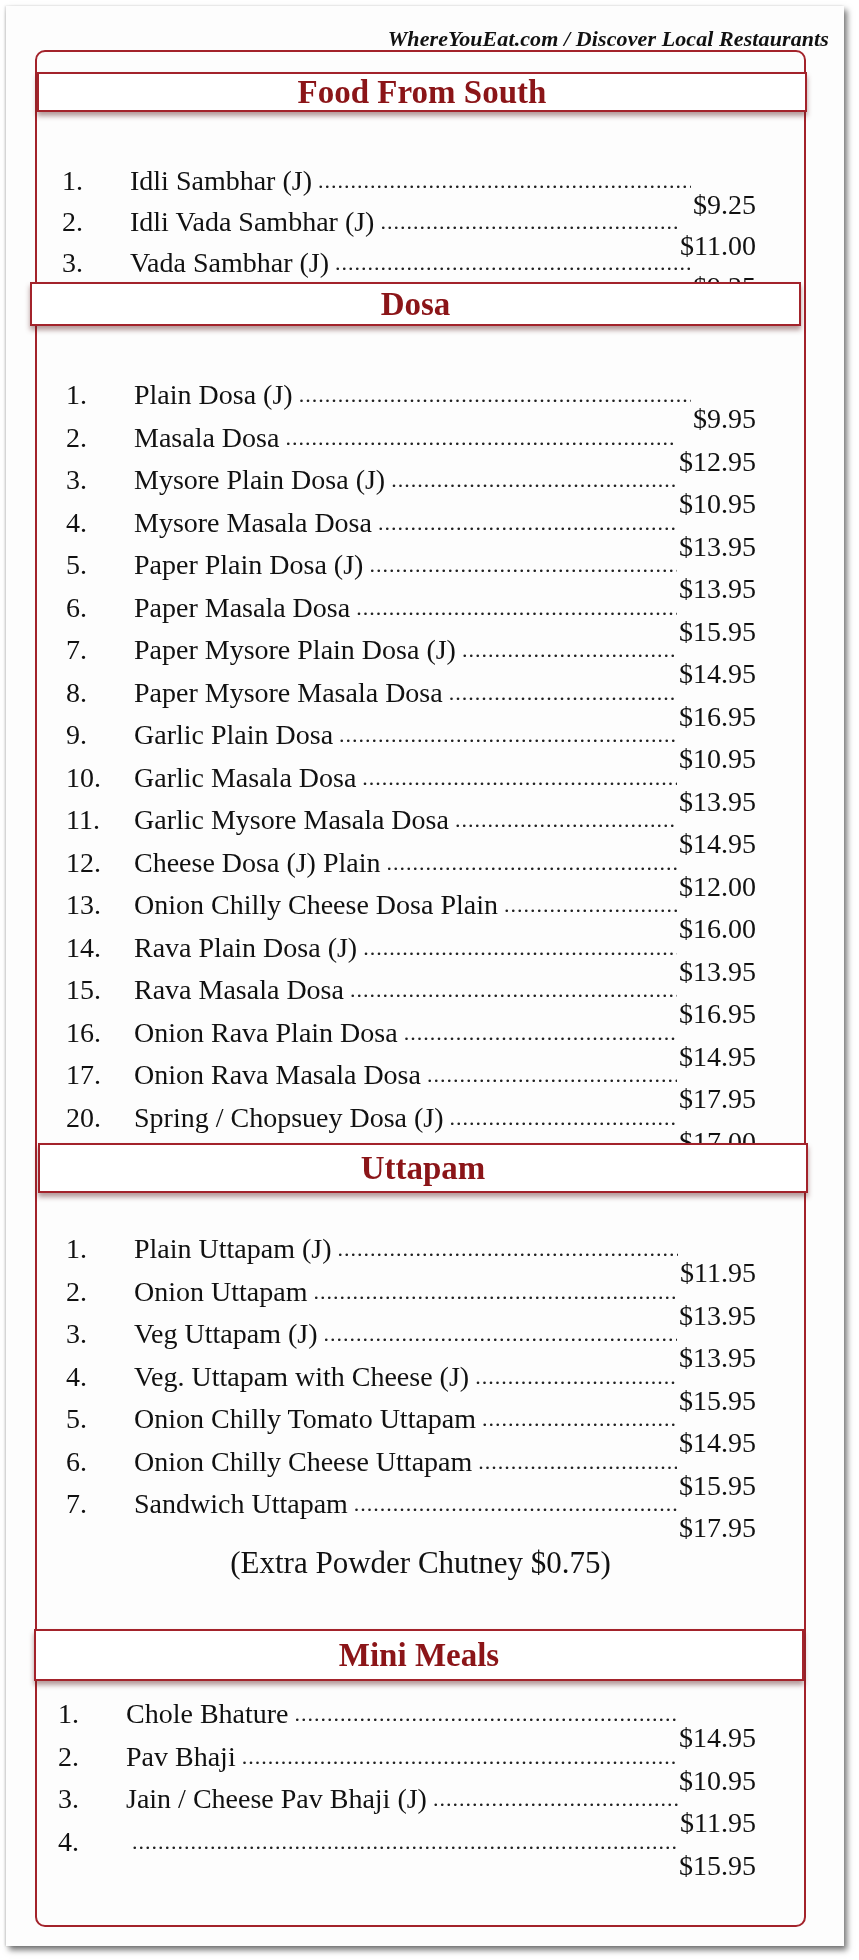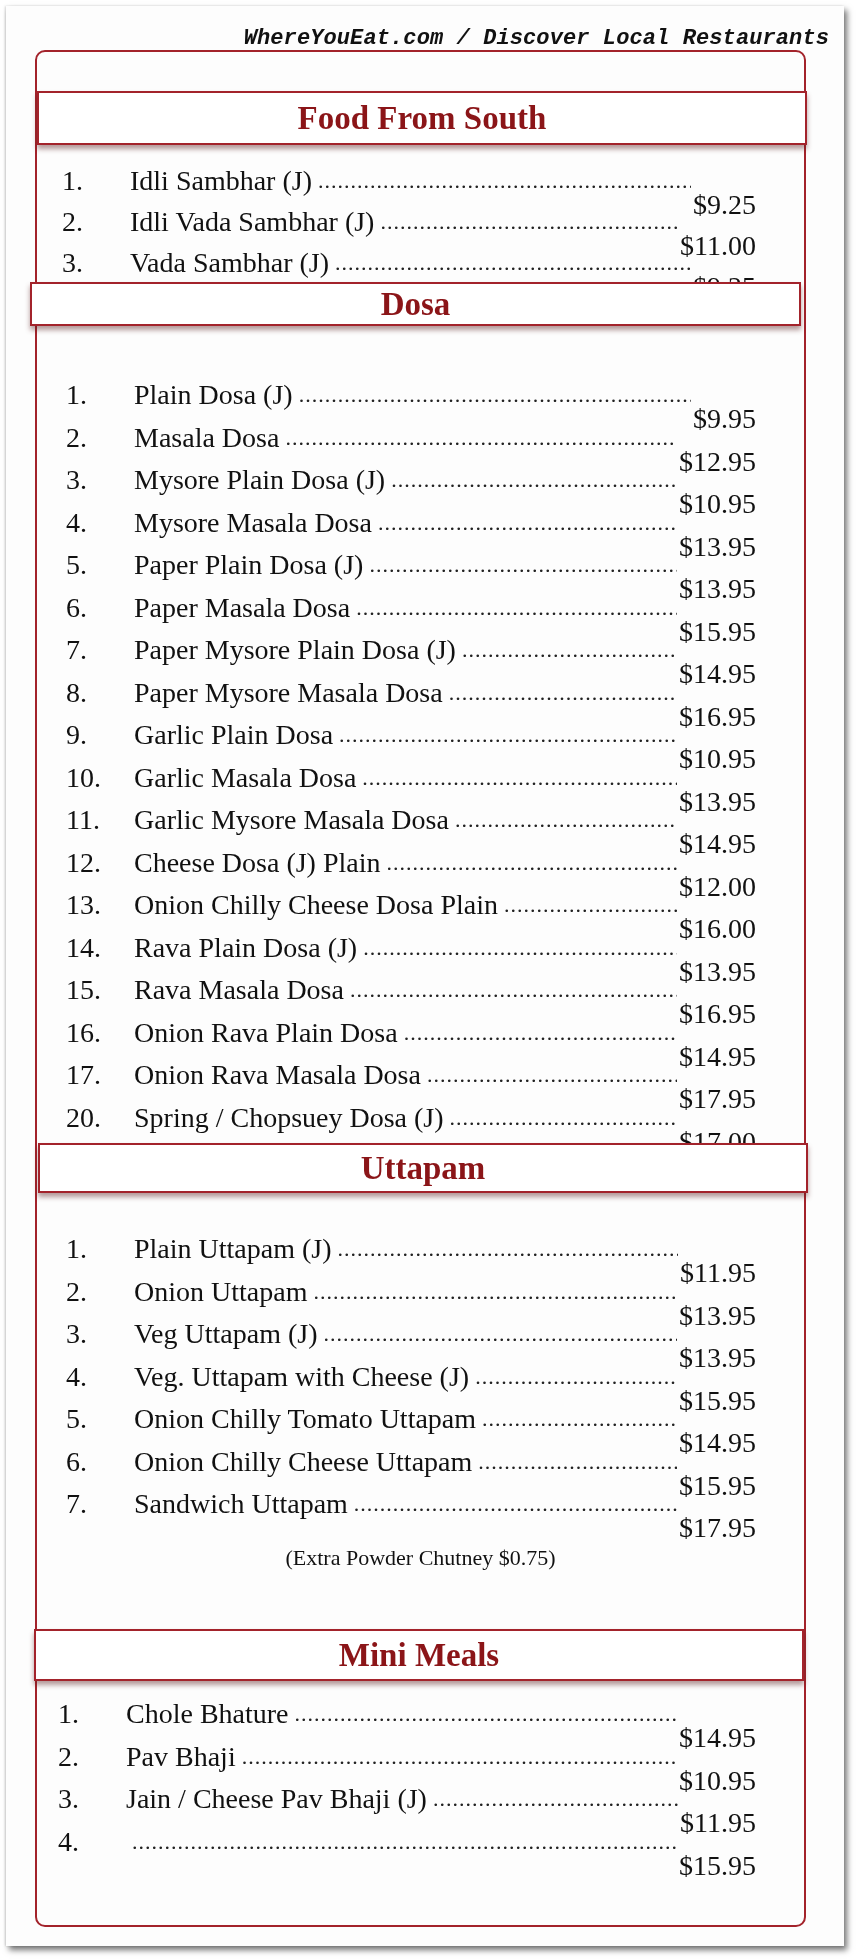--- a/index.html
+++ b/index.html
@@ -8,21 +8,21 @@
     background:#ffffff;
     font-family:"Liberation Serif", "DejaVu Serif", serif;
   }
   .paper {
     position:absolute; left:6px; top:6px; width:838px; height:1940px;
     background:#fdfdfd;
     box-shadow: 3px 4px 6px rgba(0,0,0,0.55), -1px 0 2px rgba(0,0,0,0.15);
   }
   .site-title {
     position:absolute; right:30px; top:26px;
-    font-family:Liberation Mono, monospace; font-style:italic; font-weight:bold;
+    font-family:Liberation Serif, serif; font-style:italic; font-weight:bold;
     font-size:22px; color:#111; letter-spacing:0.1px;margin-left:36px;
   }
   .frame {
     position:absolute; left:35px; top:50px; width:771px; height:1877px;
     border:2px solid #a3232b; border-radius:10px; box-sizing:border-box;
   }
   .section-header {
     position:absolute; background:#fff; border:2px solid #a3232b; box-sizing:border-box;
     box-shadow: 0 4px 5px rgba(90,30,30,0.45);
     display:flex; align-items:center; justify-content:center;
@@ -39,33 +39,33 @@
   .num { width:68px; text-align:left; flex:0 0 auto; }
   .name { flex:0 0 auto; }
   .dots {
     flex:1 1 auto; overflow:hidden; margin:0 2px 0 6px; letter-spacing:1px;
     color:#222; font-size:22px; align-self:flex-end; padding-bottom:6px;
   }
   .dots::before { content:"........................................................................................................................................"; }
   .price { flex:0 0 auto; text-align:right;margin-top:48px; }
   .note {
     position:absolute; left:35px; width:771px; text-align:center;
-    font-size:22px; color:#111;
+    font-size:31px; color:#111;
   }
 </style>
 </head>
 <body>
 
 <div class="paper"></div>
 
 <div class="site-title">WhereYouEat.com / Discover Local Restaurants</div>
 
 <div class="frame"></div>
 
-<div class="section-header" style="left:37px; top:72px; width:770px; height:54px;margin-top:19px;">
+<div class="section-header" style="left:37px; top:72px; width:770px; height:40px;">
   <span>Food From South</span>
 </div>
 
 <div id="sec0">
     <div class="item" style="top: 162px; left: 62px; width: 694px;">
       <span class="num">1.</span>
       <span class="name">Idli Sambhar (J)</span>
       <span class="dots"></span>
       <span class="price">$9.25</span>
     </div>

